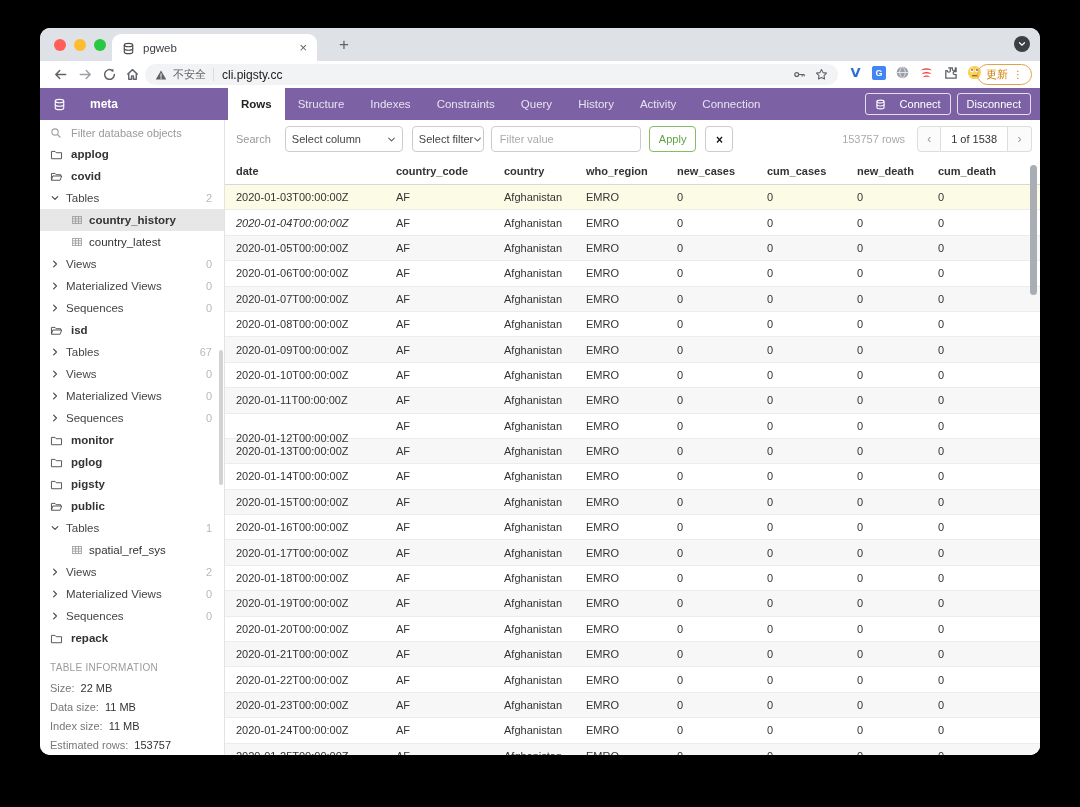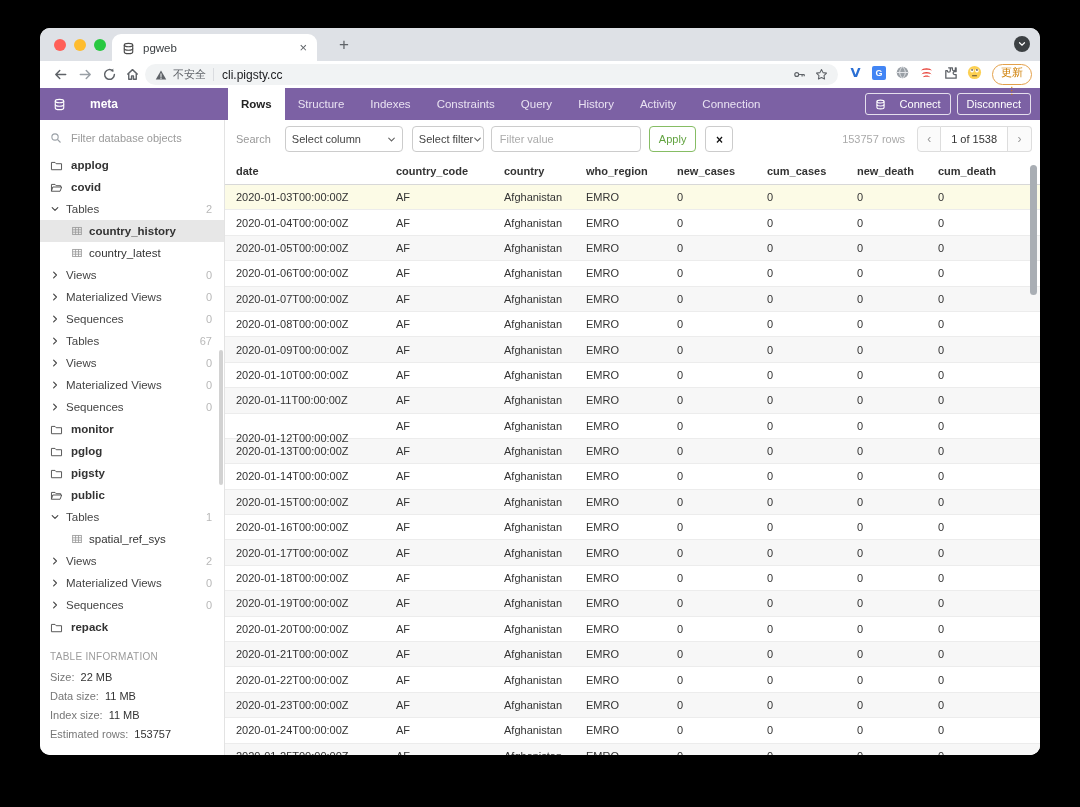--- a/index.html
+++ b/index.html
@@ -36,21 +36,21 @@
   .url{font-size:12px;color:#202124;flex:1;}
   .fieldic{width:13px;height:13px;color:#5f6368;margin-left:9px;}
   .fieldic svg{width:100%;height:100%;display:block;}
   .extrow{position:absolute;right:58px;top:4px;display:flex;gap:9px;align-items:center;}
   .ext{width:15px;height:15px;display:flex;align-items:center;justify-content:center;}
   .ext svg{width:100%;height:100%;display:block;}
   .vimium{color:#2b6fd4;font-weight:bold;font-size:13px;font-family:"DejaVu Sans",sans-serif;}
   .gtrans{background:#4285f4;border-radius:2px;color:#fff;font-size:9px;font-weight:bold;
           width:14px;height:14px;line-height:14px;text-align:center;}
   .updatepill{position:absolute;right:8px;top:3px;height:19px;border:1.3px solid #e3a04a;border-radius:11px;
-              display:flex;align-items:center;padding:0 8px;gap:5px;color:#cf7e00;font-size:11px;flex-direction:column;}
+              display:flex;align-items:center;padding:0 8px;gap:5px;color:#cf7e00;font-size:11px;}
   .updatepill .dots{font-size:10px;}
   
   .purplebar{height:32px;background:#7c61a4;display:flex;align-items:stretch;}
   .dbheader{width:185px;flex:0 0 auto;display:flex;align-items:center;padding-left:13px;box-sizing:border-box;
             color:#fff;font-weight:bold;font-size:12px;gap:24px;}
   .dbheader .dbic{width:13px;height:13px;color:#fff;}
   .dbic svg{width:100%;height:100%;display:block;}
   .ptabs{flex:1;display:flex;align-items:stretch;padding-left:3px;}
   .ptab{padding:0 13px;line-height:32px;font-size:11.5px;color:#e9e2f2;}
   .ptab.active{background:#fff;color:#222;font-weight:bold;}
@@ -369,20 +369,31 @@
           </div>
           <div class="titem t-group">
             <span class="ticon">
               <svg viewBox="0 0 16 16">
                 <path d="M5.8 3.5 10.3 8l-4.5 4.5" fill="none" stroke="currentColor" stroke-width="1.8" stroke-linecap="round" stroke-linejoin="round"></path>
               </svg>
             </span>
             <span class="tlabel">Sequences</span>
             <span class="tcount">0</span>
           </div>
+          <div class="titem t-schema">
+            <span class="ticon">
+              <svg viewBox="0 0 16 16">
+                <g fill="none" stroke="currentColor" stroke-width="1.2">
+                  <path d="M1.8 12.6V4.2h4.4l1.4 1.6h5.6v1.6"></path>
+                  <path d="M3.4 7.4h11l-2 5.2H1.8z"></path>
+                </g>
+              </svg>
+            </span>
+            <span class="tlabel">isd</span>
+          </div>
           <div class="titem t-group">
             <span class="ticon">
               <svg viewBox="0 0 16 16">
                 <path d="M5.8 3.5 10.3 8l-4.5 4.5" fill="none" stroke="currentColor" stroke-width="1.8" stroke-linecap="round" stroke-linejoin="round"></path>
               </svg>
             </span>
             <span class="tlabel">Tables</span>
             <span class="tcount">67</span>
           </div>
           <div class="titem t-group">
@@ -559,21 +570,21 @@
             <div class="gcell" style="width: 160px;">2020-01-03T00:00:00Z</div>
             <div class="gcell" style="width: 108px;">AF</div>
             <div class="gcell" style="width: 82px;">Afghanistan</div>
             <div class="gcell" style="width: 91px;">EMRO</div>
             <div class="gcell" style="width: 90px;">0</div>
             <div class="gcell" style="width: 90px;">0</div>
             <div class="gcell" style="width: 81px;">0</div>
             <div class="gcell" style="width: 113px;">0</div>
           </div>
           <div class="grow">
-            <div class="gcell" style="width: 160px;">2020-01-04T00:00:00Z</div>
+            <div class="gcell" style="width: 160px; font-style: italic;">2020-01-04T00:00:00Z</div>
             <div class="gcell" style="width: 108px;">AF</div>
             <div class="gcell" style="width: 82px;">Afghanistan</div>
             <div class="gcell" style="width: 91px;">EMRO</div>
             <div class="gcell" style="width: 90px;">0</div>
             <div class="gcell" style="width: 90px;">0</div>
             <div class="gcell" style="width: 81px;">0</div>
             <div class="gcell" style="width: 113px;">0</div>
           </div>
           <div class="grow">
             <div class="gcell" style="width: 160px;">2020-01-05T00:00:00Z</div>

